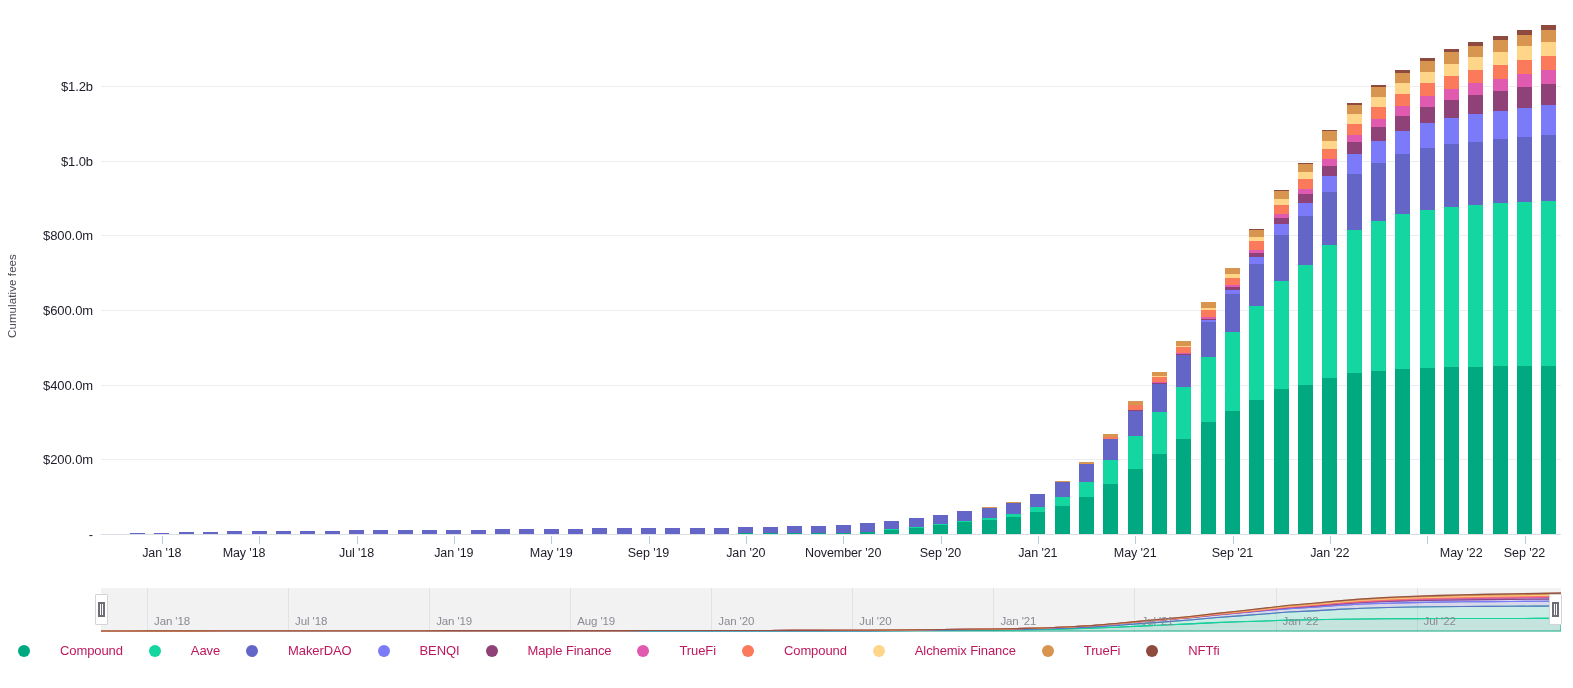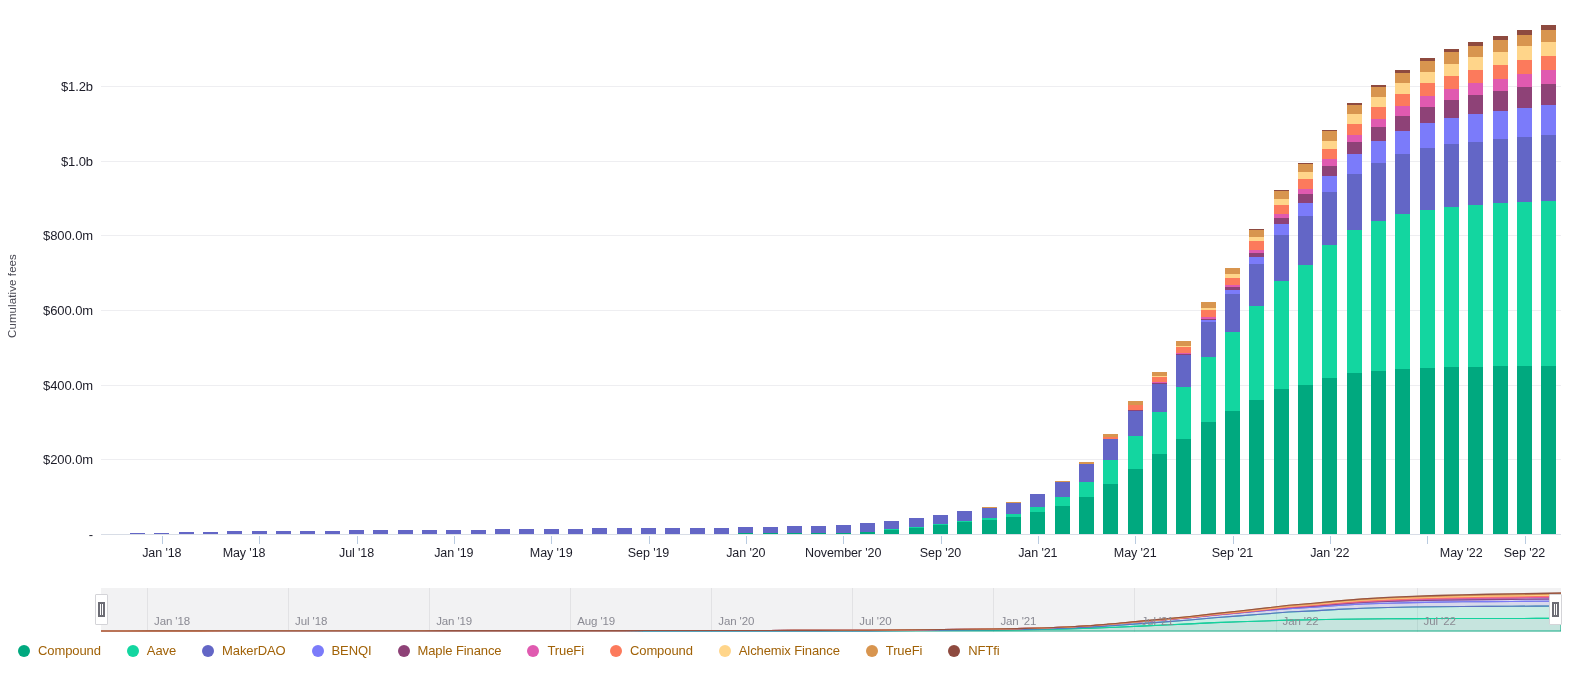--- a/index.html
+++ b/index.html
@@ -177,23 +177,24 @@
     cursor: pointer;
   }
   .legend-dot {
     width: 12px; height: 12px;
     border-radius: 50%;
     margin-right: 8px;
     flex: none;
   }
   .legend-label {
     font-size: 13px;
-    color: #a16207;
+    color: #be185d;
     white-space: nowrap;
     letter-spacing: -0.1px;
+    margin-left: 22px;
   }
 </style>
 </head>
 <body>
 
 <div id="app">
 
   <div class="y-axis-title">Cumulative fees</div>
 
   <div class="y-labels-col" id="y-labels">

